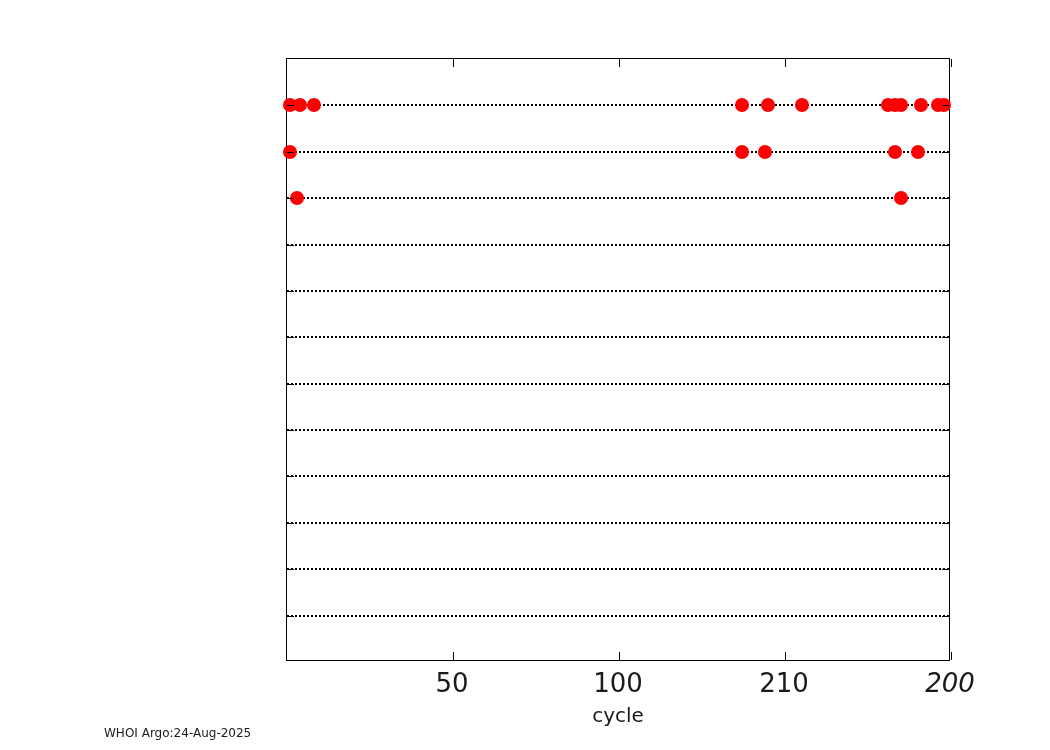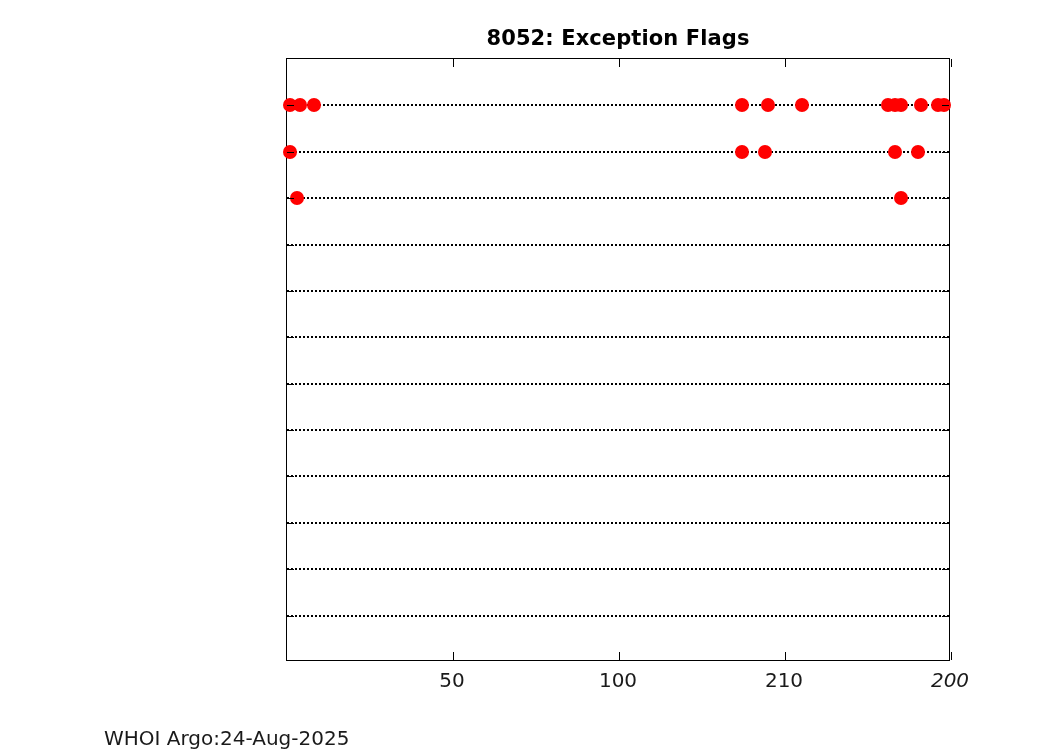--- a/index.html
+++ b/index.html
@@ -100,51 +100,50 @@
   .xtick-top {
     position: absolute;
     top: 0;
     width: 0;
     height: 8px;
     border-left: 1.4px solid #000;
   }
   .xticklabel {
     position: absolute;
     top: 668px;
-    font-size: 20px;
+    font-size: 26px;
     color: #1a1a1a;
     transform: translateX(-50%);
     white-space: nowrap;
   }
 
   #xaxis-title {
     position: absolute;
     left: 286px;
     top: 703px;
     width: 664px;
     text-align: center;
     font-size: 20px;
     color: #1a1a1a;
   }
 
   #footer-note {
     position: absolute;
     left: 104px;
     top: 726px;
-    font-size: 20px;
+    font-size: 12px;
     color: #1a1a1a;
     white-space: nowrap;
   }
 </style>
 </head>
 <body>
 
 <div id="figure">
 
-  <div id="chart-title">8052: Exception Flags</div>
 
   <div id="plot-area">
     <div id="plot-inner">
         <div class="grid-row" style="top: 46.3846px;"></div>
         <div class="marker" style="left: 3.32px; top: 46.3846px;"></div>
         <div class="marker" style="left: 13.28px; top: 46.3846px;"></div>
         <div class="marker" style="left: 26.56px; top: 46.3846px;"></div>
         <div class="marker" style="left: 454.84px; top: 46.3846px;"></div>
         <div class="marker" style="left: 481.4px; top: 46.3846px;"></div>
         <div class="marker" style="left: 514.6px; top: 46.3846px;"></div>
@@ -207,16 +206,17 @@
       </div>
   </div>
 
   <div id="axis-decor">
       <div class="xticklabel" style="left: 452px;">50</div>
       <div class="xticklabel" style="left: 618px;">100</div>
       <div class="xticklabel" style="left: 784px;">210</div>
       <div class="xticklabel" style="left: 950px; font-style: italic;">200</div>
     </div>
 
+  <div id="xaxis-title">cycle</div>
 
   <div id="footer-note">WHOI Argo:24-Aug-2025</div>
 
 </div>
 
 </body></html>

